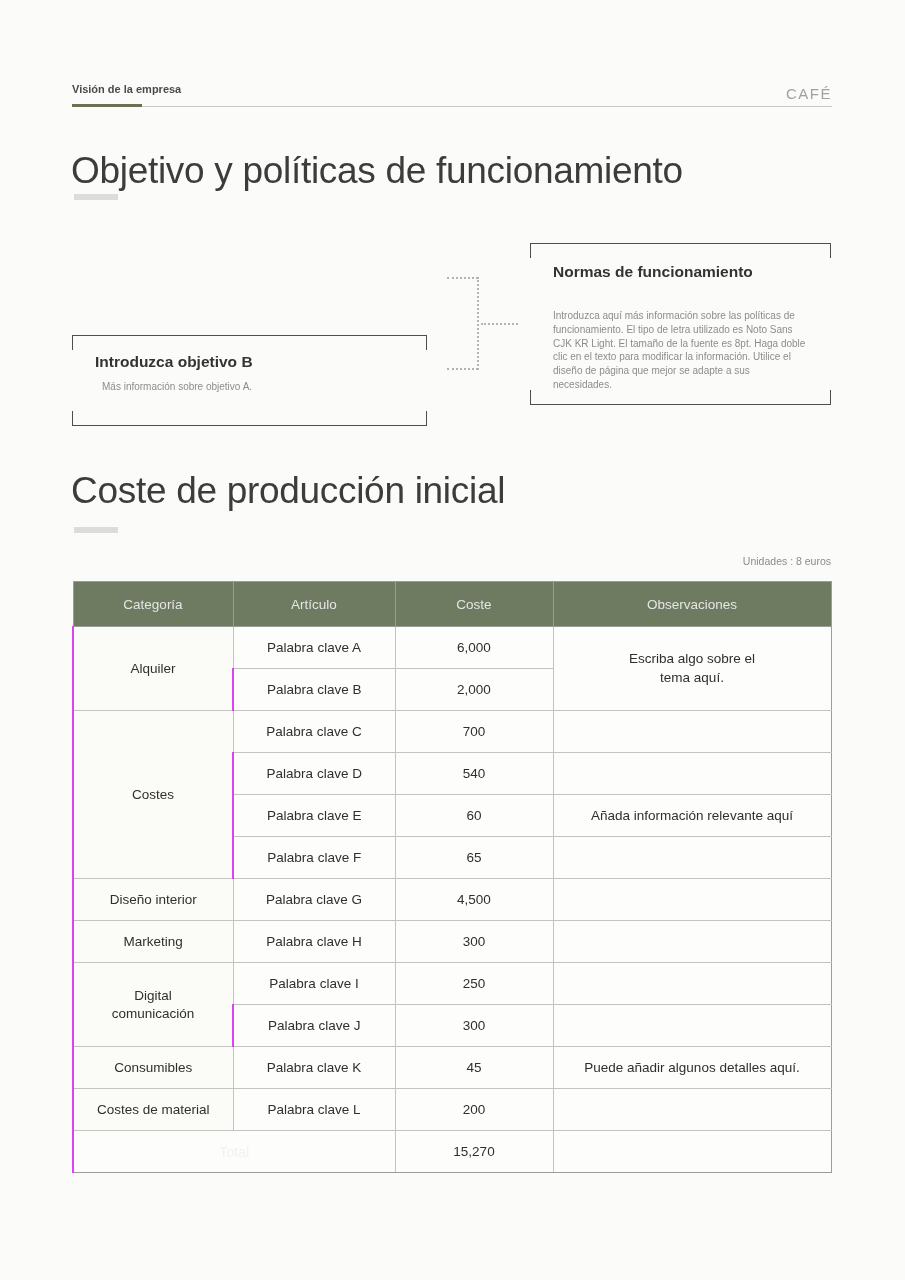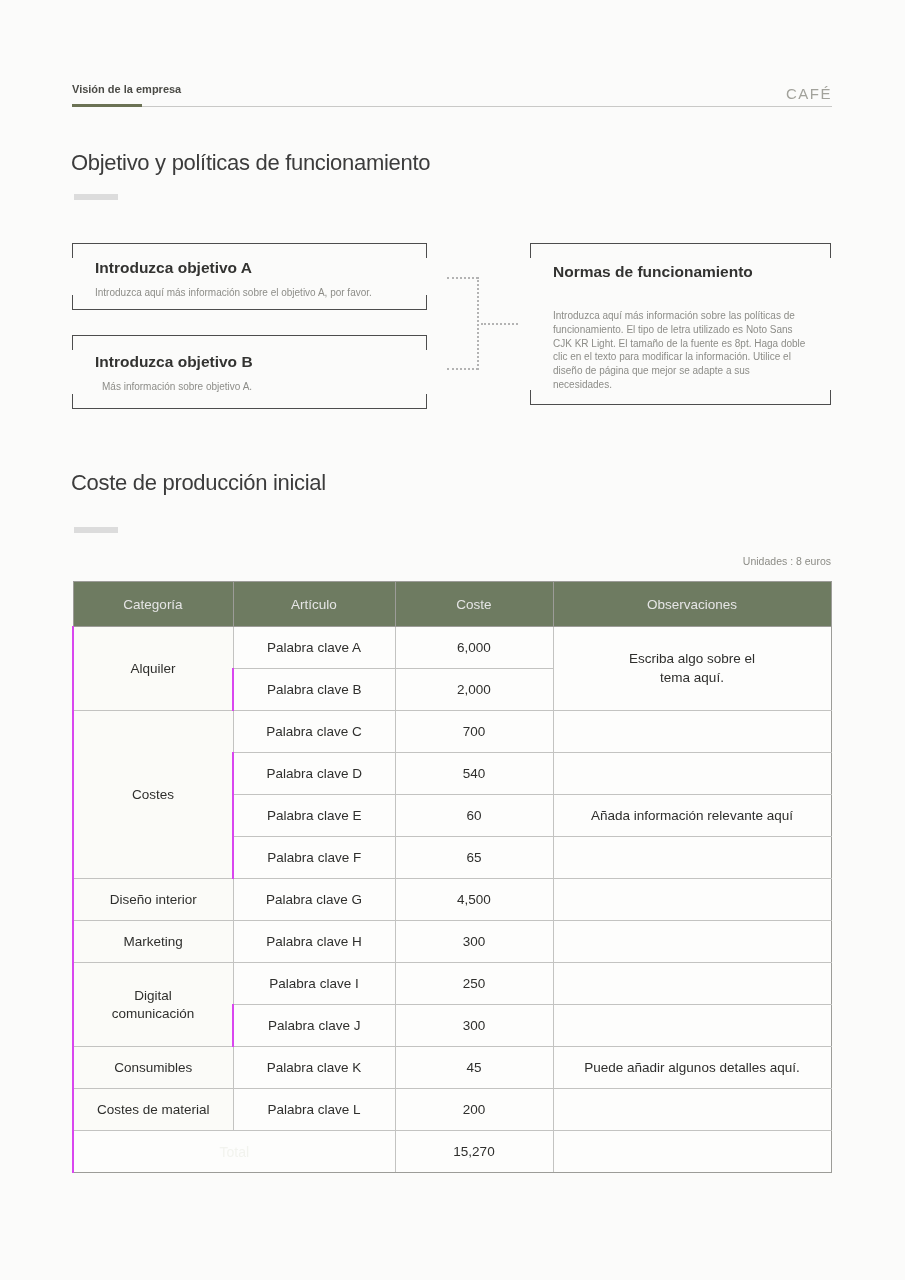--- a/index.html
+++ b/index.html
@@ -9,30 +9,30 @@
     background:#fbfbfa;overflow:hidden;
     font-family:"Liberation Sans","DejaVu Sans",sans-serif;
     color:#2f2f2d;
   }
   
   .nav-label{position:absolute;left:72px;top:83px;font-size:11px;font-weight:600;color:#4b4b46;}
   .nav-brand{position:absolute;right:73px;top:85px;font-size:15px;letter-spacing:1.5px;color:#a2a29b;}
   .nav-line{position:absolute;left:72px;top:106px;width:760px;height:1px;background:#c9c9c7;}
   .nav-accent{position:absolute;left:72px;top:104px;width:70px;height:3px;background:#6b7254;}
   
-  .sec-title{position:absolute;left:71px;font-size:22px;font-weight:500;color:#3c3c3c;letter-spacing:-0.3px;}
+  .sec-title{position:absolute;left:71px;font-size:37px;font-weight:500;color:#3c3c3c;letter-spacing:-0.3px;}
   .t1{top:150px;}
   .t2{top:470px;}
   .title-bar{position:absolute;left:74px;width:44px;height:6px;background:#dcdcdc;}
   .b1{top:194px;}
   .b2{top:527px;}
   
   .obox{position:absolute;}
   .box-a{left:72px;top:243px;width:355px;height:67px;}
-  .box-b{left:72px;top:335px;width:355px;height:74px;}
+  .box-b{left:72px;top:335px;width:355px;height:91px;}
   .box-r{left:530px;top:243px;width:301px;height:162px;}
   .bkt-top{position:absolute;top:0;left:0;right:0;height:15px;
     border-top:1.5px solid #4d4d4d;border-left:1.5px solid #4d4d4d;border-right:1.5px solid #4d4d4d;}
   .bkt-bottom{position:absolute;bottom:0;left:0;right:0;height:15px;
     border-bottom:1.5px solid #4d4d4d;border-left:1.5px solid #4d4d4d;border-right:1.5px solid #4d4d4d;}
   .obox-title{position:absolute;left:23px;top:16px;font-size:15.5px;font-weight:700;color:#333331;}
   .obox-sub{position:absolute;left:23px;top:44px;font-size:10px;color:#8d8d88;}
   .box-b .obox-title{top:18px;}
   .box-b .obox-sub{top:46px;padding-left:7px;}
   .box-r .obox-title{top:20px;}
@@ -75,26 +75,20 @@
 <div class="page">
 
   <div class="nav-label">Visión de la empresa</div>
   <div class="nav-brand">CAFÉ</div>
   <div class="nav-line"></div>
   <div class="nav-accent"></div>
 
   <div class="sec-title t1">Objetivo y políticas de funcionamiento</div>
   <div class="title-bar b1"></div>
 
-  <div class="obox box-a">
-    <div class="bkt-top"></div>
-    <div class="bkt-bottom"></div>
-    <div class="obox-title">Introduzca objetivo A</div>
-    <div class="obox-sub">Introduzca aquí más información sobre el objetivo A, por favor.</div>
-  </div>
 
   <div class="obox box-b">
     <div class="bkt-top"></div>
     <div class="bkt-bottom"></div>
     <div class="obox-title">Introduzca objetivo B</div>
     <div class="obox-sub">Más información sobre objetivo A.</div>
   </div>
 
   <div class="dot-h dc-top"></div>
   <div class="dot-v dc-vert"></div>

